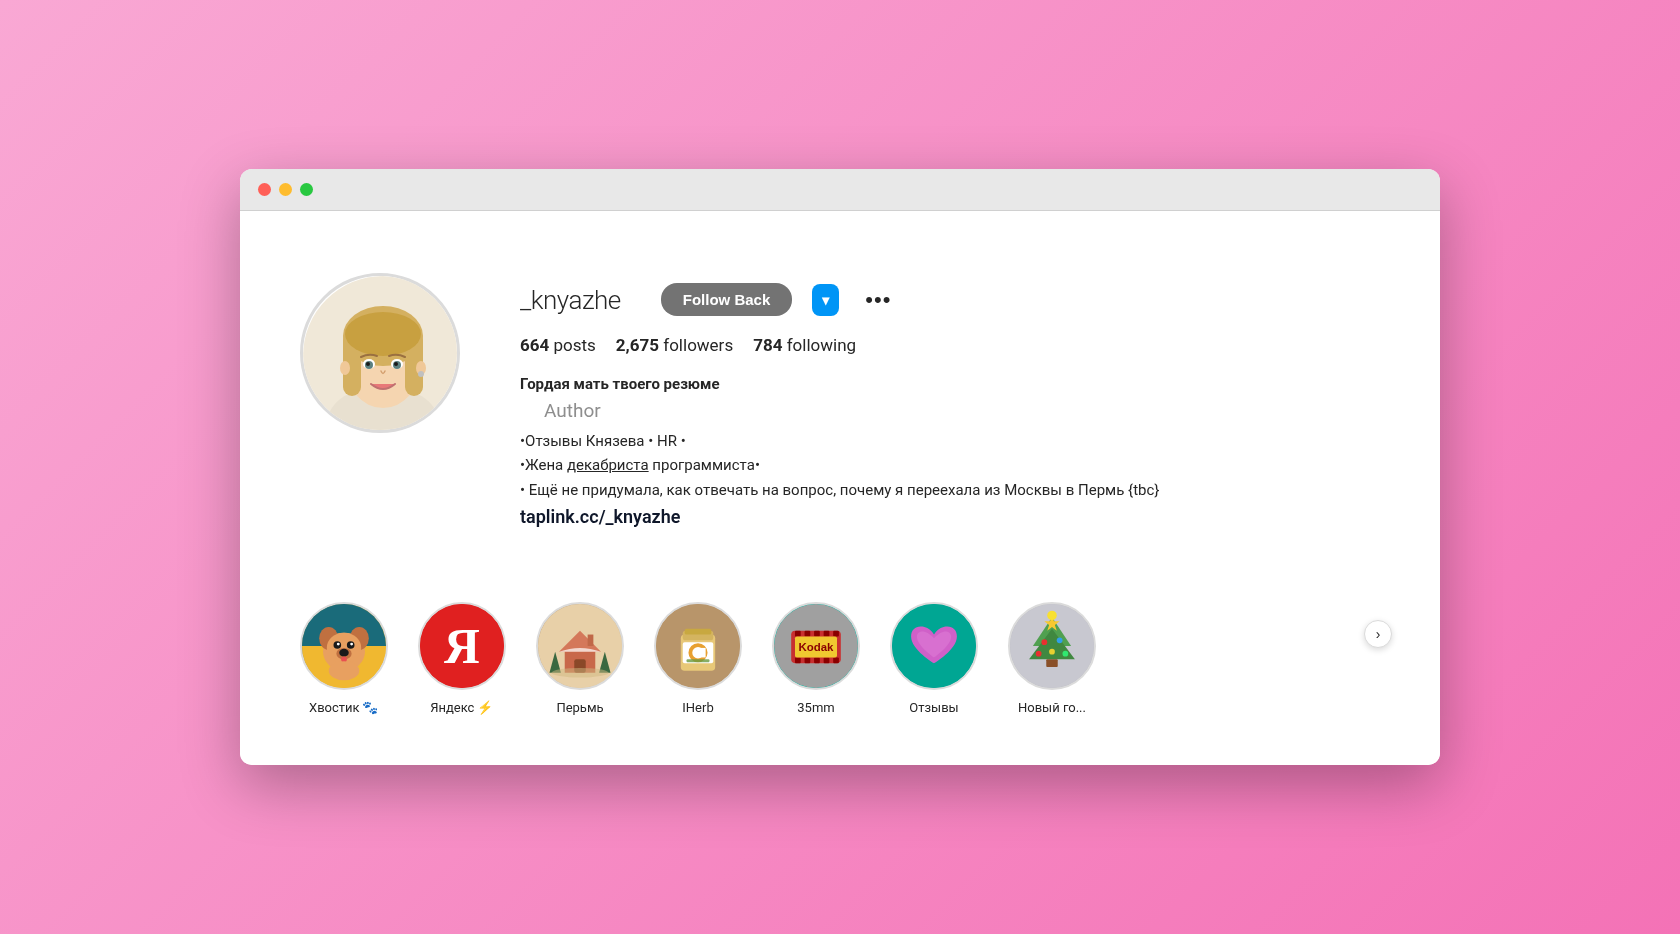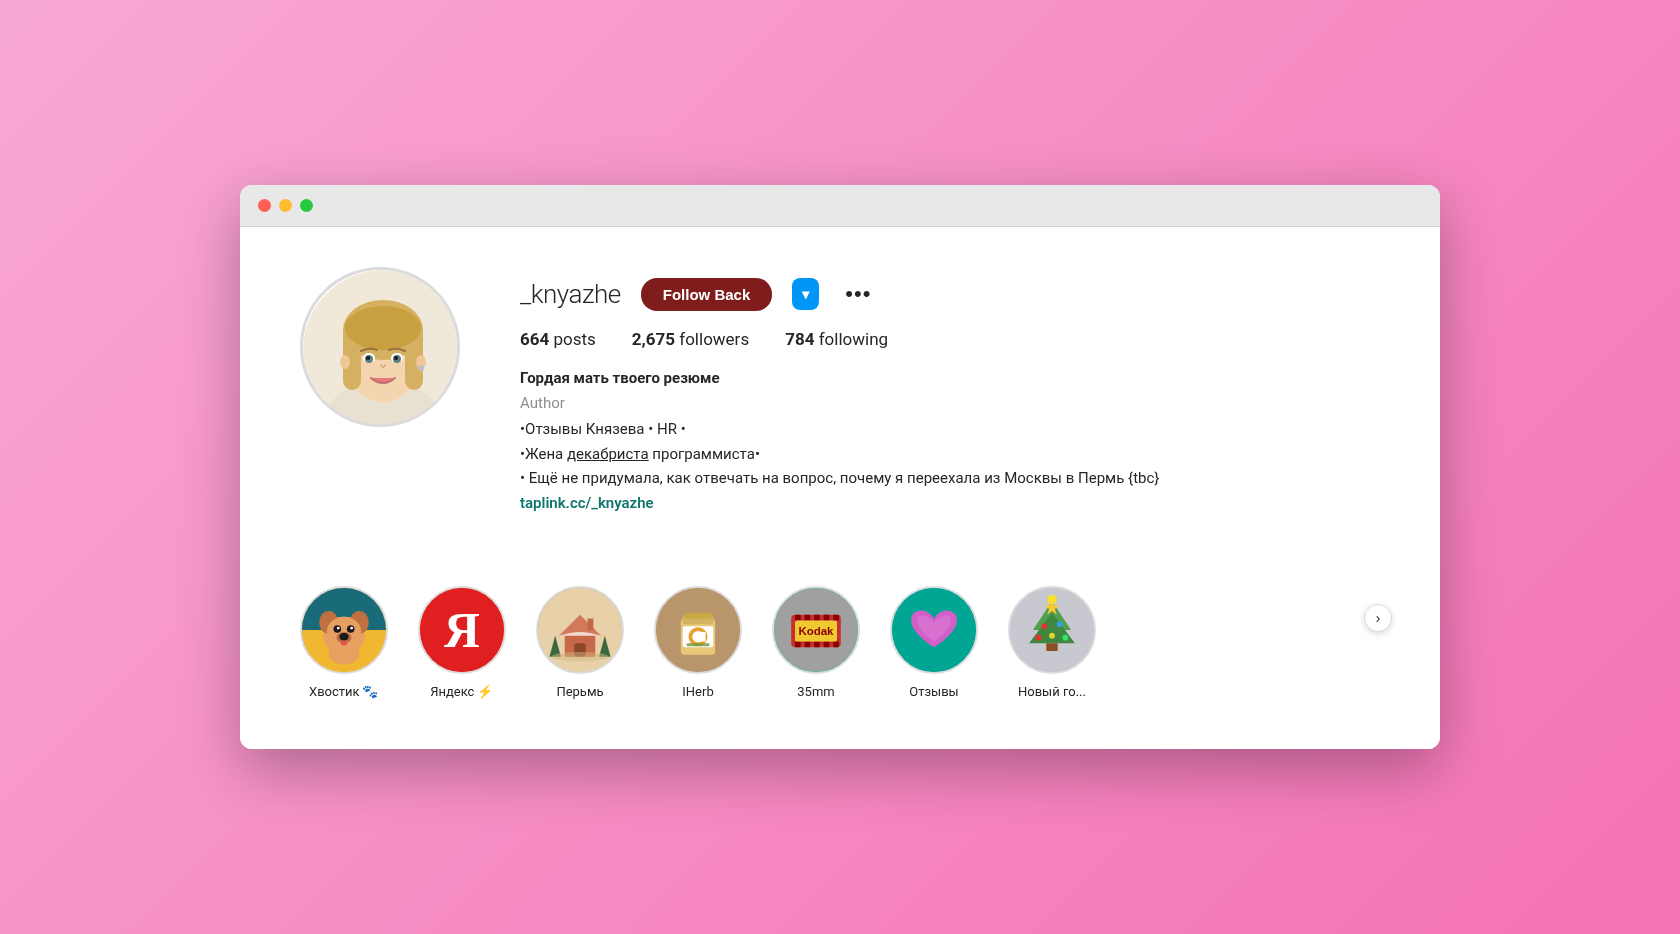--- a/index.html
+++ b/index.html
@@ -35,21 +35,21 @@
       width: 13px;
       height: 13px;
       border-radius: 50%;
     }
     .tl-red { background: #ff5f57; }
     .tl-yellow { background: #febc2e; }
     .tl-green { background: #28c840; }
 
     .browser-content {
       background: #ffffff;
-      padding: 40px 60px 50px 60px;
+      padding: 62px 60px 50px 60px;
     }
 
     
     .profile-header {
       display: flex;
       align-items: flex-start;
       gap: 60px;
       margin-bottom: 40px;
     }
 
@@ -70,28 +70,29 @@
     }
 
     .username {
       font-size: 26px;
       font-weight: 300;
       color: #262626;
       letter-spacing: -0.5px;
     }
 
     .follow-back-btn {
-      background: #7f1d1d;
+      background: #737373;
       color: white;
       border: none;
       border-radius: 16px;
       padding: 8px 22px;
       font-size: 15px;
       font-weight: 600;
       cursor: pointer;
+      margin-left: 20px;
     }
 
     .dropdown-btn {
       background: #0095f6;
       color: white;
       border: none;
       border-radius: 8px;
       padding: 8px 10px;
       font-size: 14px;
       font-weight: 600;
@@ -105,21 +106,21 @@
       border: none;
       font-size: 22px;
       color: #262626;
       cursor: pointer;
       padding: 4px 6px;
       letter-spacing: 1px;
     }
 
     .stats-row {
       display: flex;
-      gap: 36px;
+      gap: 20px;
       margin-bottom: 18px;
     }
 
     .stat-item {
       font-size: 17px;
       color: #262626;
     }
 
     .stat-item strong {
       font-weight: 700;
@@ -130,34 +131,35 @@
     }
 
     .bio-name {
       font-weight: 700;
       font-size: 15px;
       color: #262626;
       margin-bottom: 2px;
     }
 
     .bio-category {
-      font-size: 15px;
+      font-size: 19px;
       color: #8e8e8e;
       margin-bottom: 4px;
+      margin-left: 24px;
     }
 
     .bio-text {
       font-size: 15px;
       color: #262626;
       margin-bottom: 2px;
     }
 
     .bio-link {
-      color: #0f766e;
-      font-size: 15px;
+      color: #0f172a;
+      font-size: 18px;
       text-decoration: none;
       font-weight: 600;
       display: block;
       margin-bottom: 22px;
     }
 
     .followed-by {
       font-size: 13px;
       color: #8e8e8e;
     }

